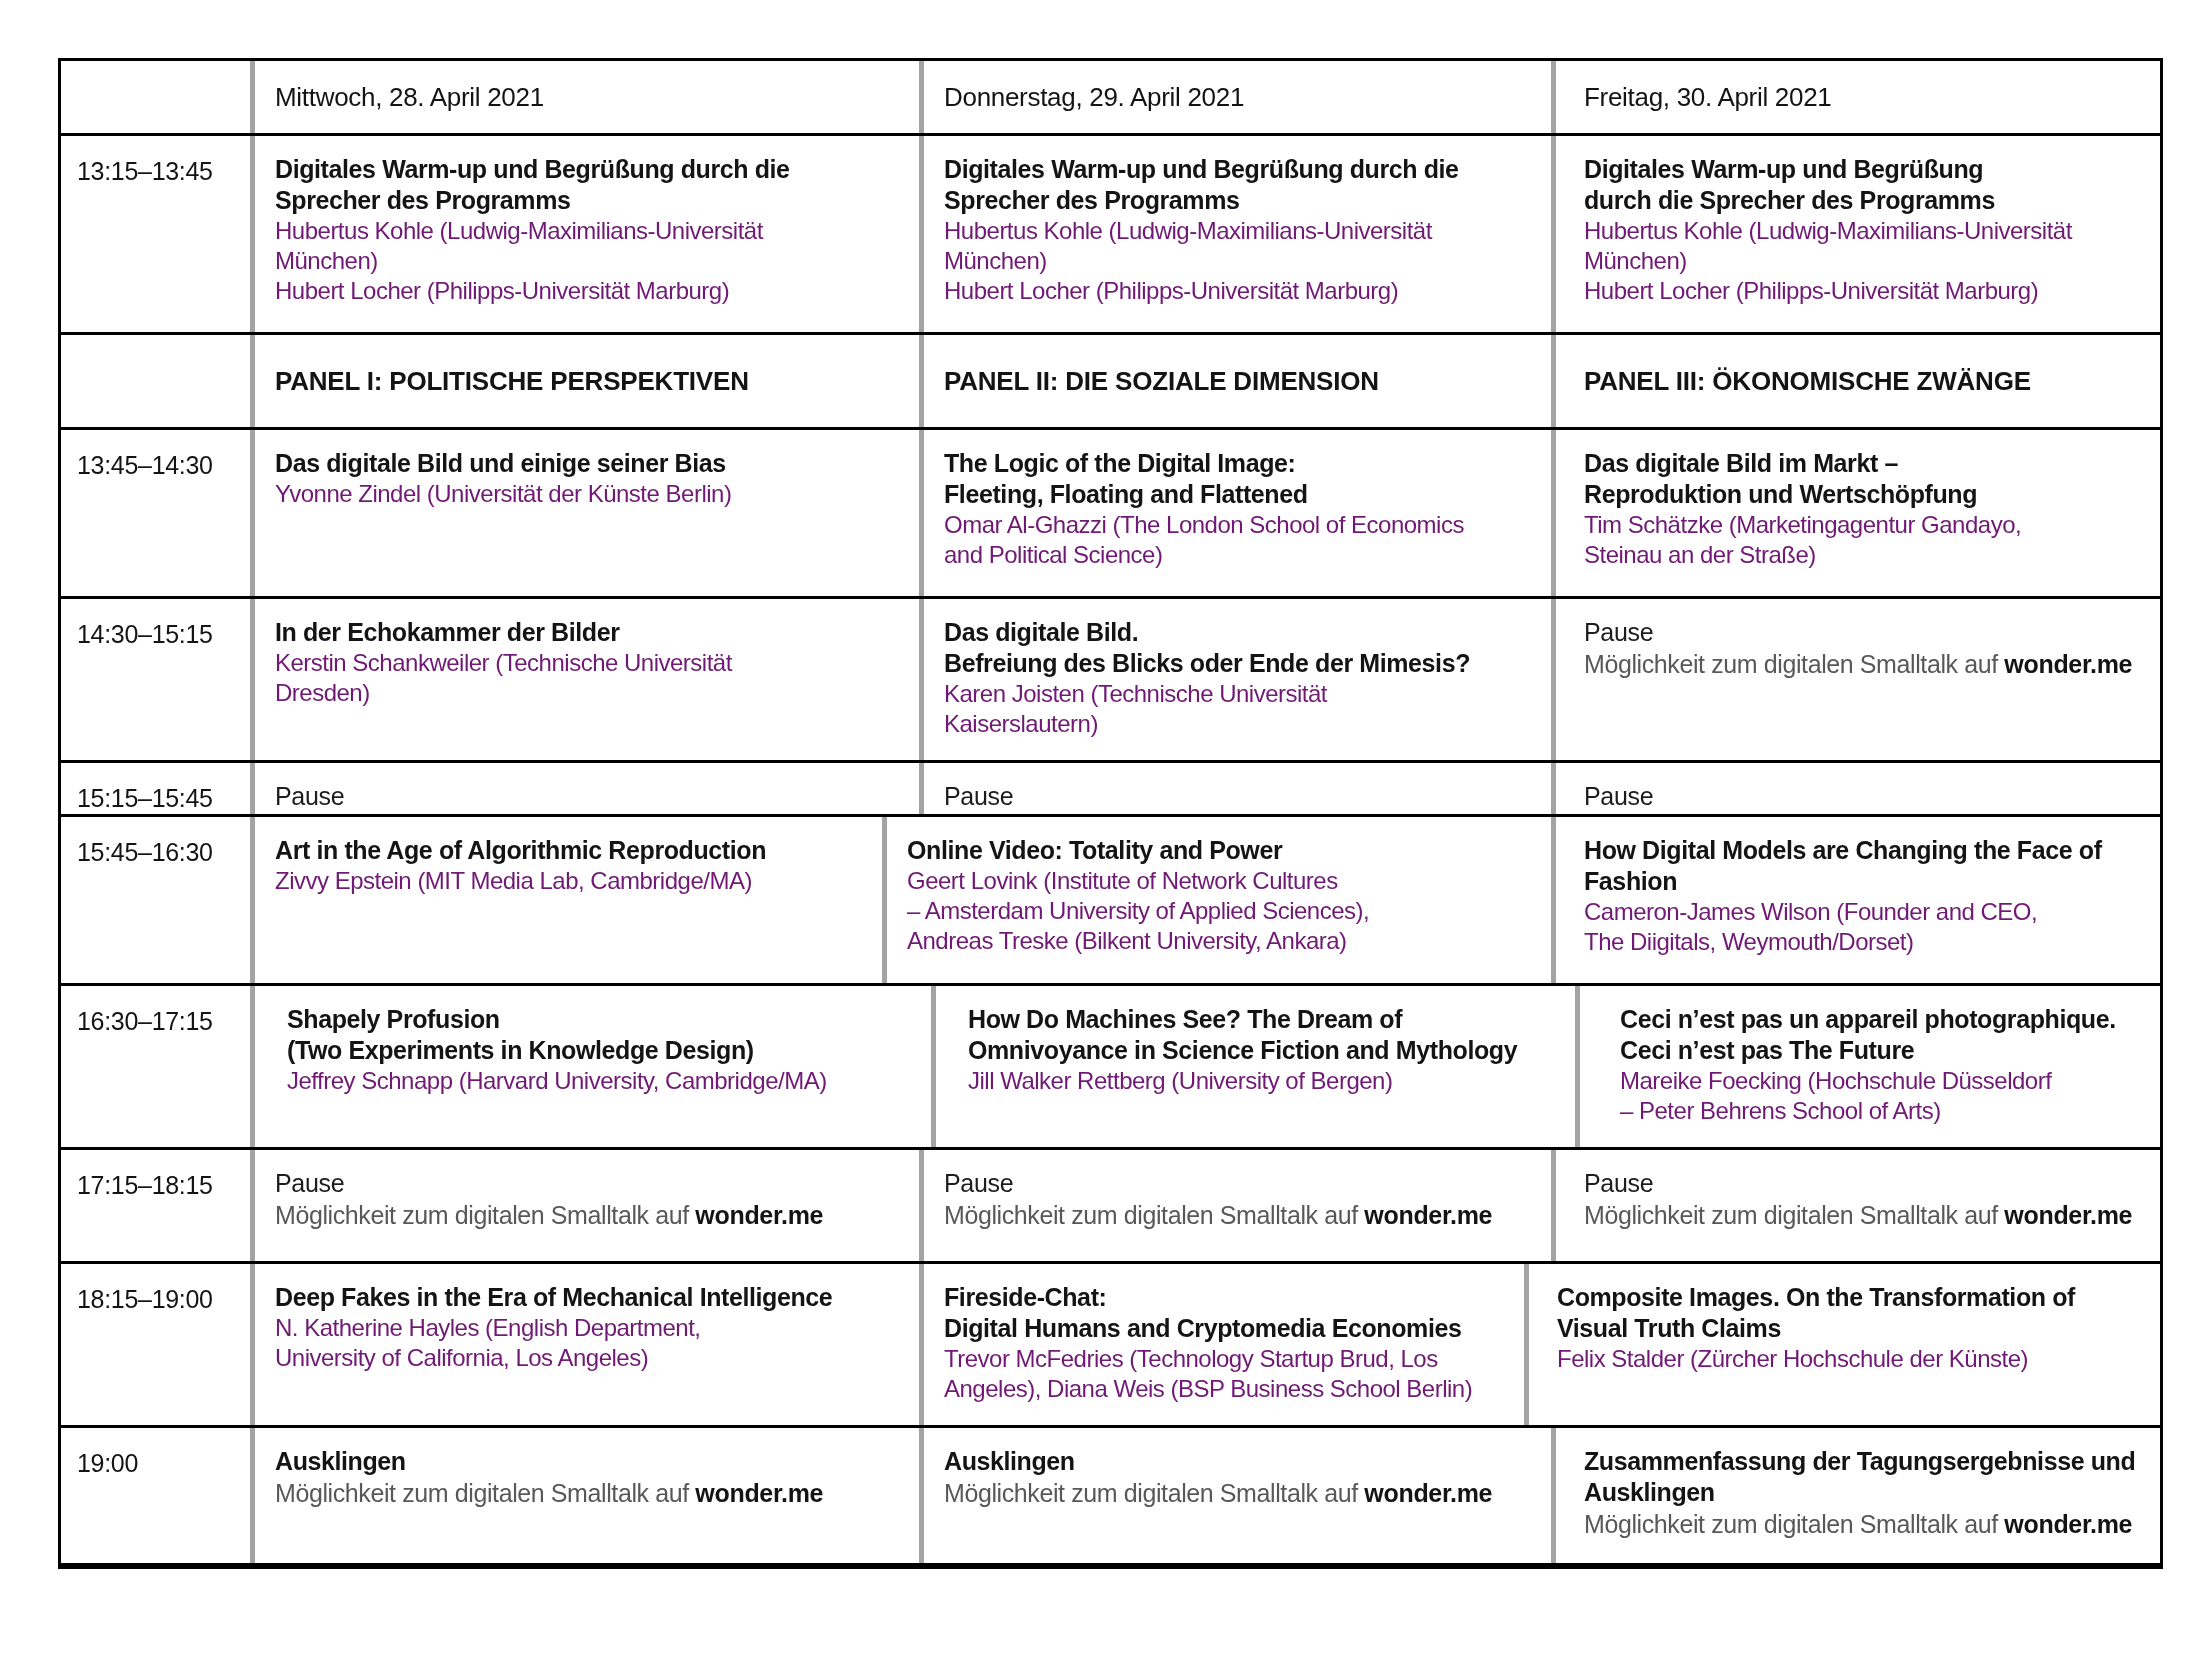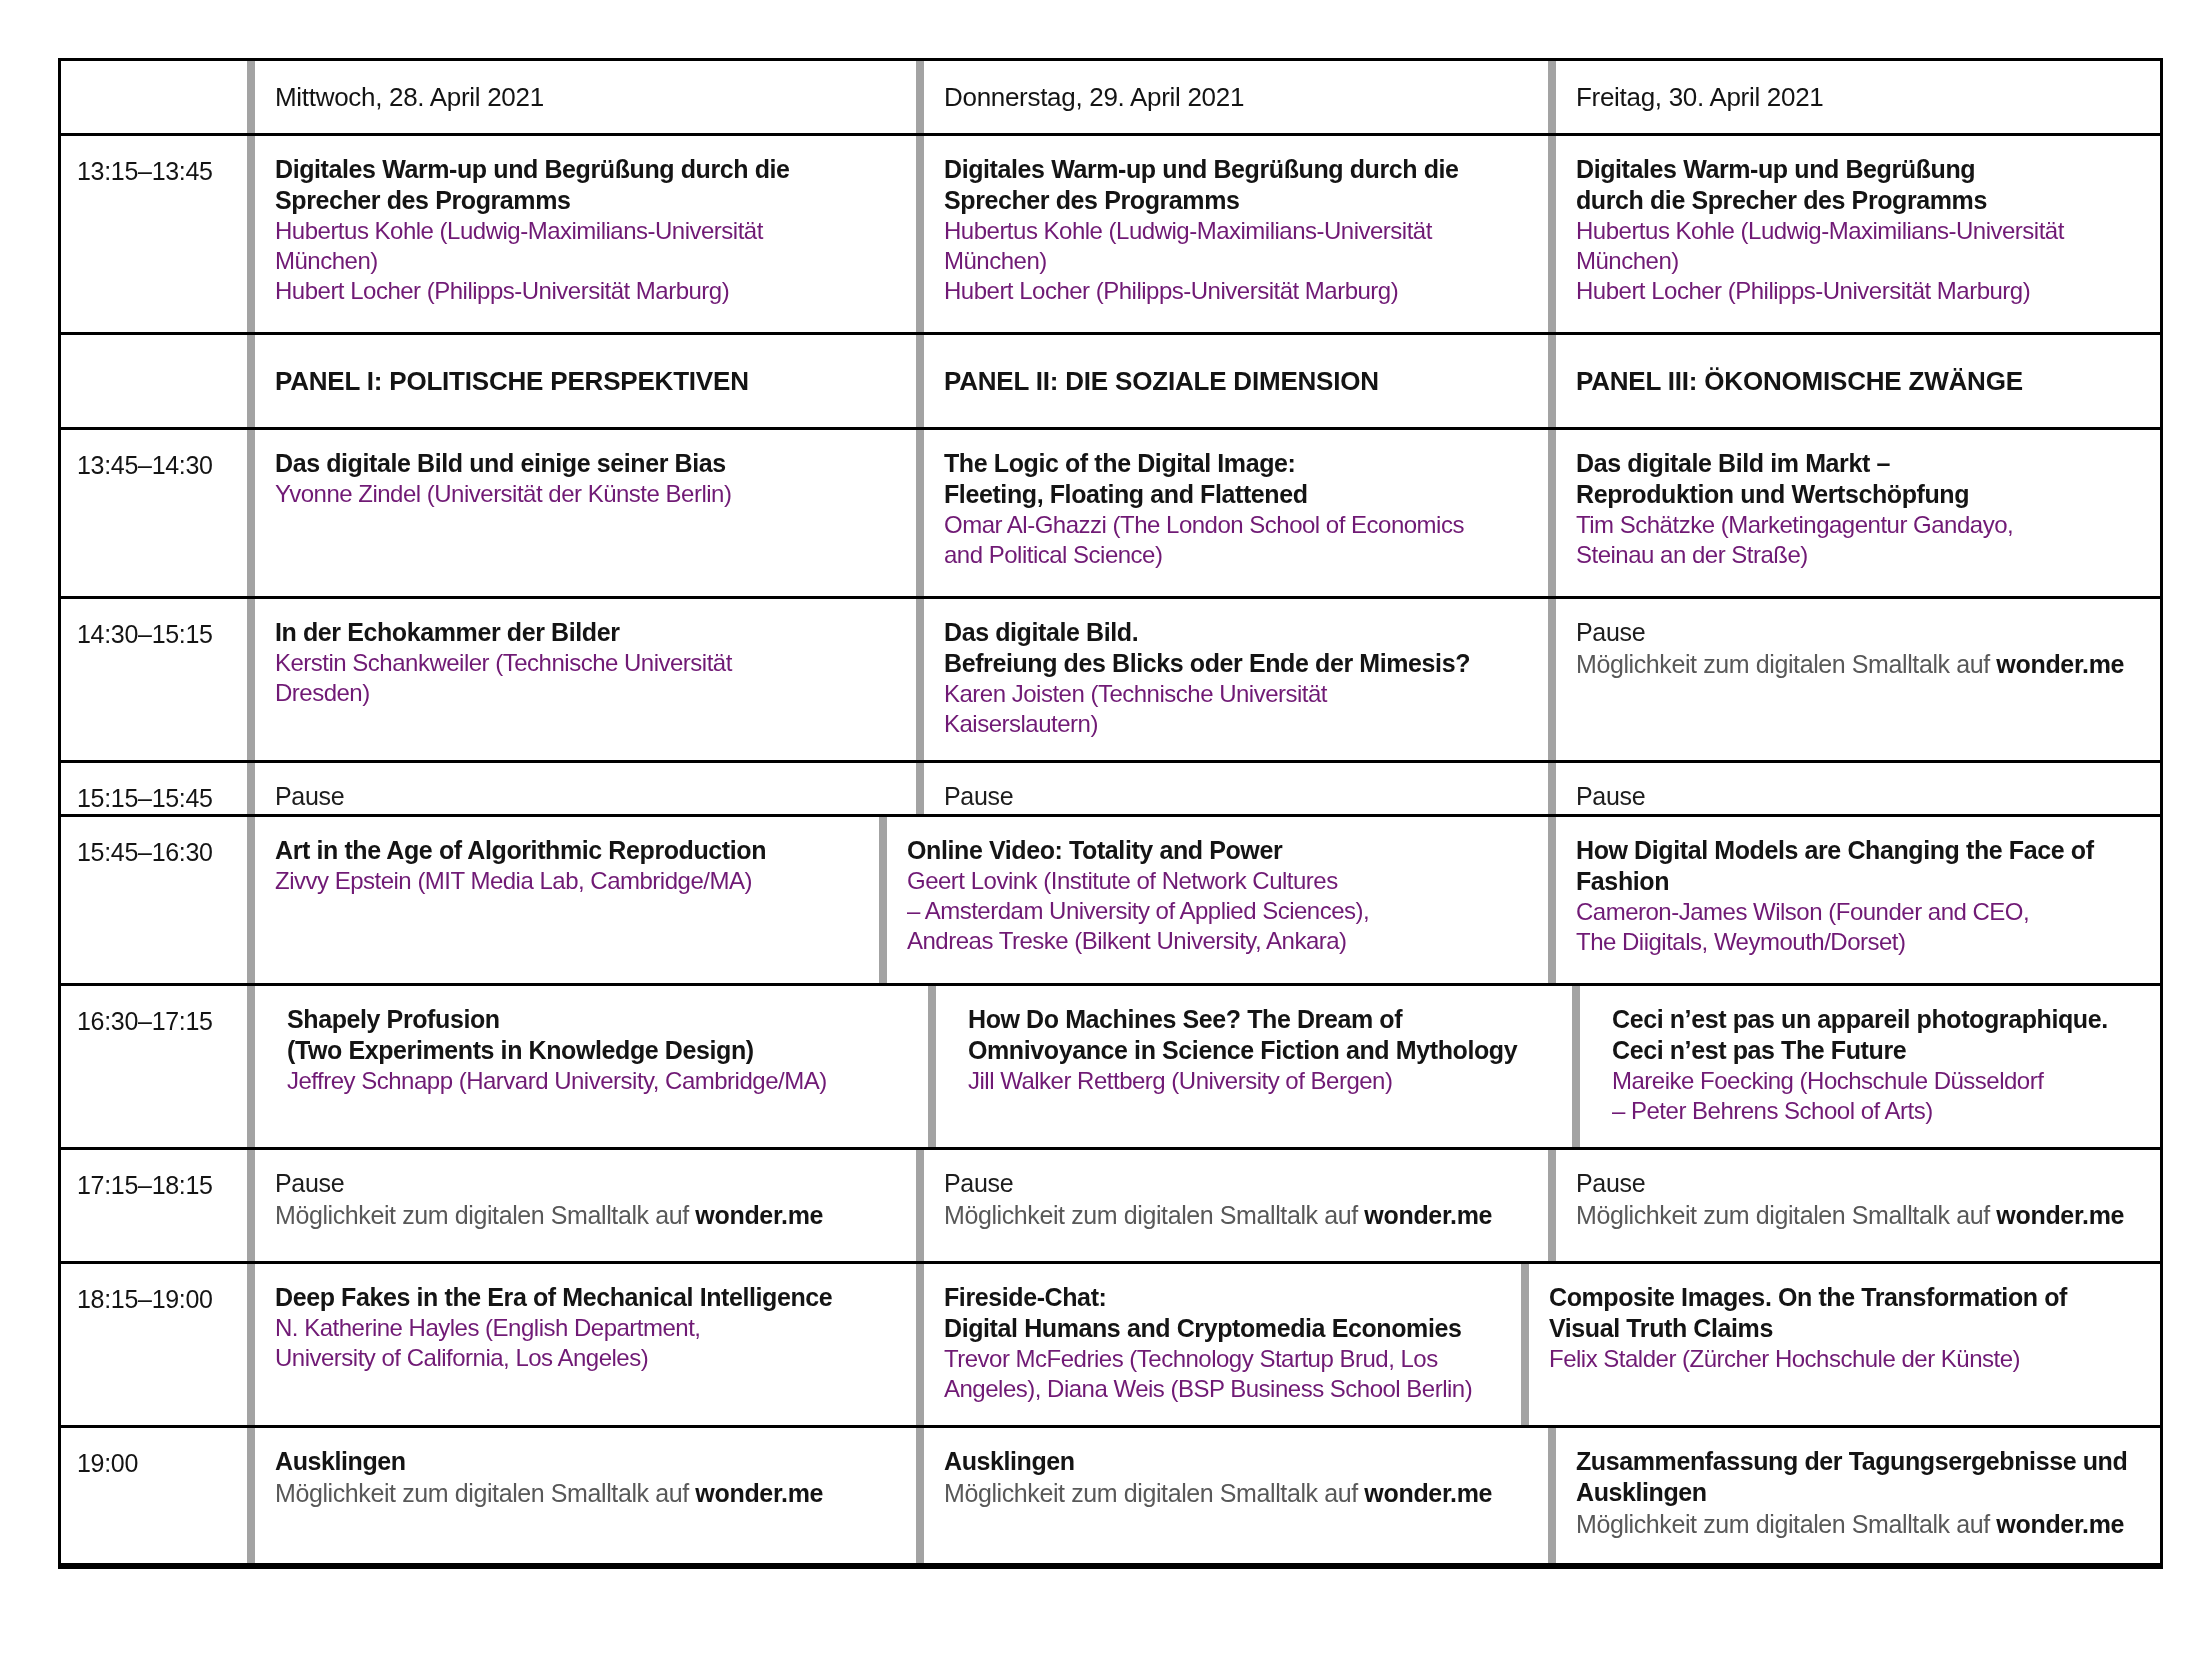--- a/index.html
+++ b/index.html
@@ -25,25 +25,25 @@
     border-bottom-width: 6px;
     background: #fff;
   }
   .row {
     display: flex;
     border-bottom: 3px solid #000;
   }
   .row:last-child { border-bottom: none; }
 
   .cell {
-    border-right: 8px solid #a3a3a3;
+    border-right: 5px solid #a3a3a3;
     padding: 18px 20px 12px 20px;
     overflow: hidden;
   }
-  .cell:last-child { border-right: none; }
+  .cell:last-child { border-right: none; margin-left: 8px; }
 
   .col-time { width: 194px; flex: 0 0 194px; padding: 20px 10px 12px 16px; }
   .col-1 { width: 669px; flex: 0 0 669px; }
   .col-2 { width: 632px; flex: 0 0 632px; }
   .col-3 { width: 605px; flex: 0 0 605px; }
 
   
   .r-header { height: 75px; }
   .r-0 { height: 199px; }
   .r-panel { height: 95px; }

